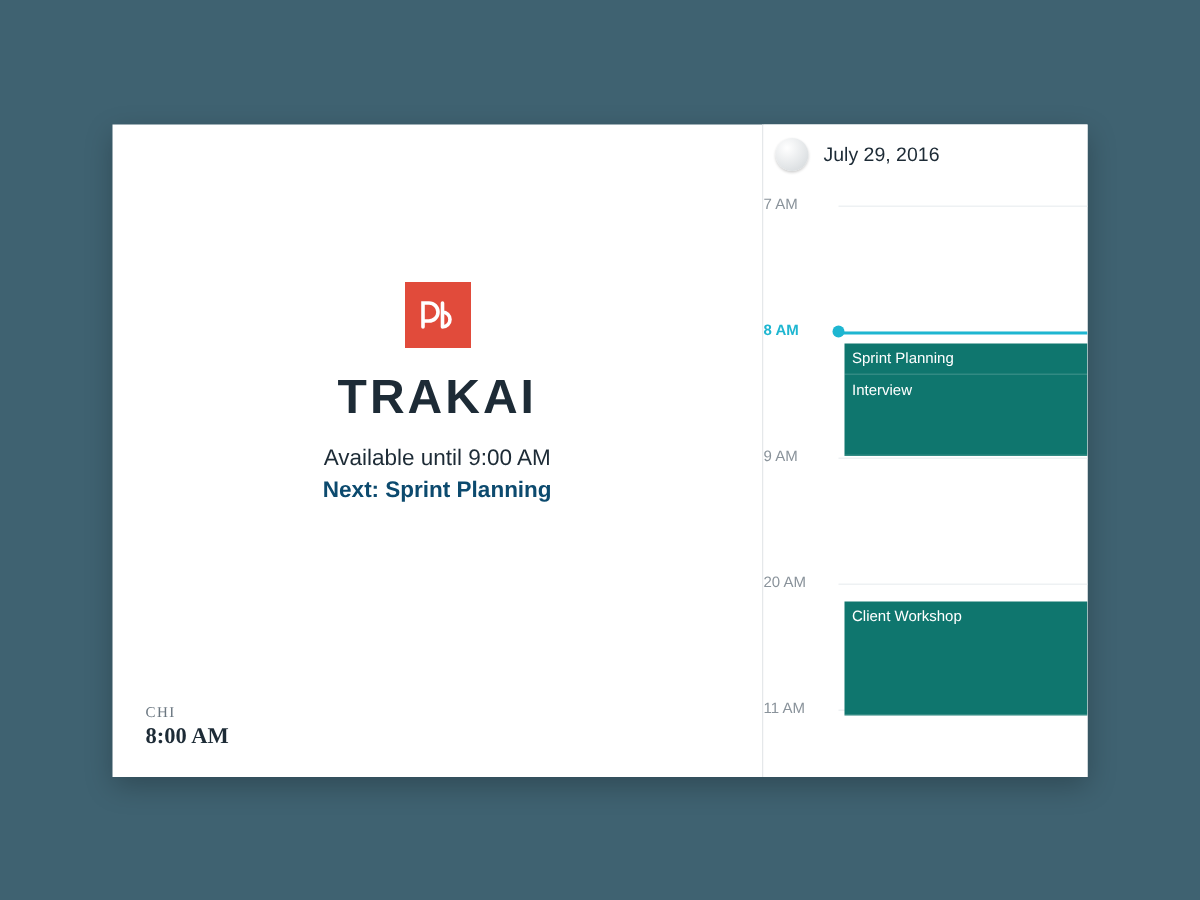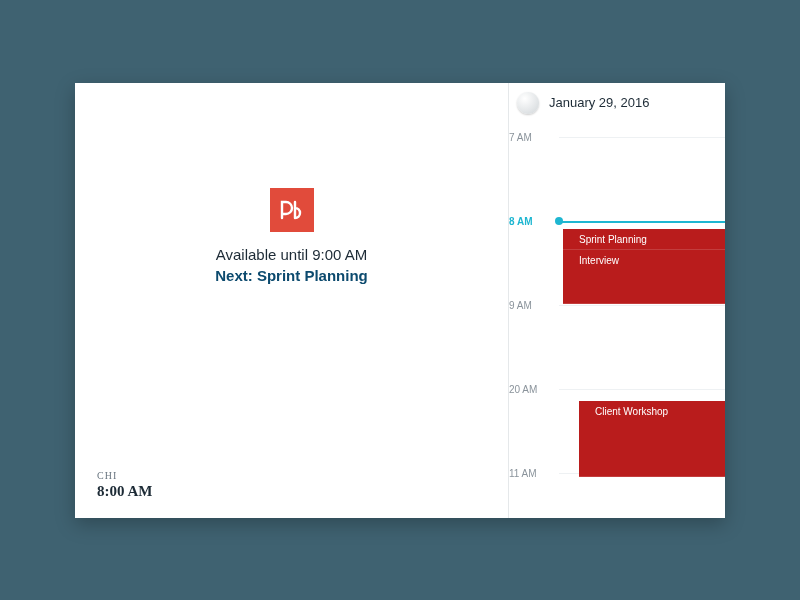--- a/index.html
+++ b/index.html
@@ -136,70 +136,71 @@
     position: absolute;
     width: 8px; height: 8px;
     border-radius: 50%;
     background: #1eb6d1;
     left: 46px;
     transform: translateY(-4px);
   }
   .event {
     position: absolute;
     left: 54px; right: 0;
-    background: #b91c1c;
+    background: #0f766e;
     color: #ffffff;
     font-size: 10px;
-    padding: 5px 8px 0 16px;
+    padding: 5px 8px 0 5px;
     border-bottom: 1px solid rgba(255,255,255,0.15);
     overflow: hidden;
   }
 </style>
 </head>
 <body>
 
 <div class="card">
 
   <div class="left">
     <div class="center-block">
       <div class="logo">
         <svg width="28" height="20" viewBox="0 0 28 20">
           <path d="M4 2 h4 a6 6 0 0 1 0 12 h-4 z M4 2 v16" fill="none" stroke="#ffffff" stroke-width="2.4" stroke-linecap="round"></path>
           <path d="M17 18 v-16 M17 8 a5 5 0 1 1 0 10" fill="none" stroke="#ffffff" stroke-width="2.4" stroke-linecap="round"></path>
         </svg>
       </div>
+      <div class="room-name">TRAKAI</div>
       <div class="avail">Available until 9:00 AM</div>
       <div class="next">Next: Sprint Planning</div>
     </div>
 
     <div class="clocks">
       <div class="clock">
         <div class="tz">CHI</div>
         <div class="time">8:00 AM</div>
       </div>
     </div>
   </div>
 
   <div class="right">
     <div class="date-header">
       <div class="avatar"></div>
-      <div class="date-text">January 29, 2016</div>
+      <div class="date-text">July 29, 2016</div>
     </div>
     <div class="timeline" id="timeline">
         <div class="hour-label" style="top: 14px;">7 AM</div>
         <div class="hour-line" style="top: 14px;"></div>
         <div class="hour-label current" style="top: 98px;">8 AM</div>
         <div class="hour-line" style="top: 98px;"></div>
         <div class="hour-label" style="top: 182px;">9 AM</div>
         <div class="hour-line" style="top: 182px;"></div>
         <div class="hour-label" style="top: 266px;">20 AM</div>
         <div class="hour-line" style="top: 266px;"></div>
         <div class="hour-label" style="top: 350px;">11 AM</div>
         <div class="hour-line" style="top: 350px;"></div>
         <div class="event" style="top: 106.4px; height: 21px;">Sprint Planning</div>
         <div class="event" style="top: 127.4px; height: 54.6px;">Interview</div>
-        <div class="event" style="top: 278.6px; height: 75.6px; margin-left: 16px;">Client Workshop</div>
+        <div class="event" style="top: 278.6px; height: 75.6px;">Client Workshop</div>
         <div class="now-line" style="top: 98px;"></div>
         <div class="now-dot" style="top: 98px;"></div>
       </div>
   </div>
 
 </div>
 
 </body></html>

